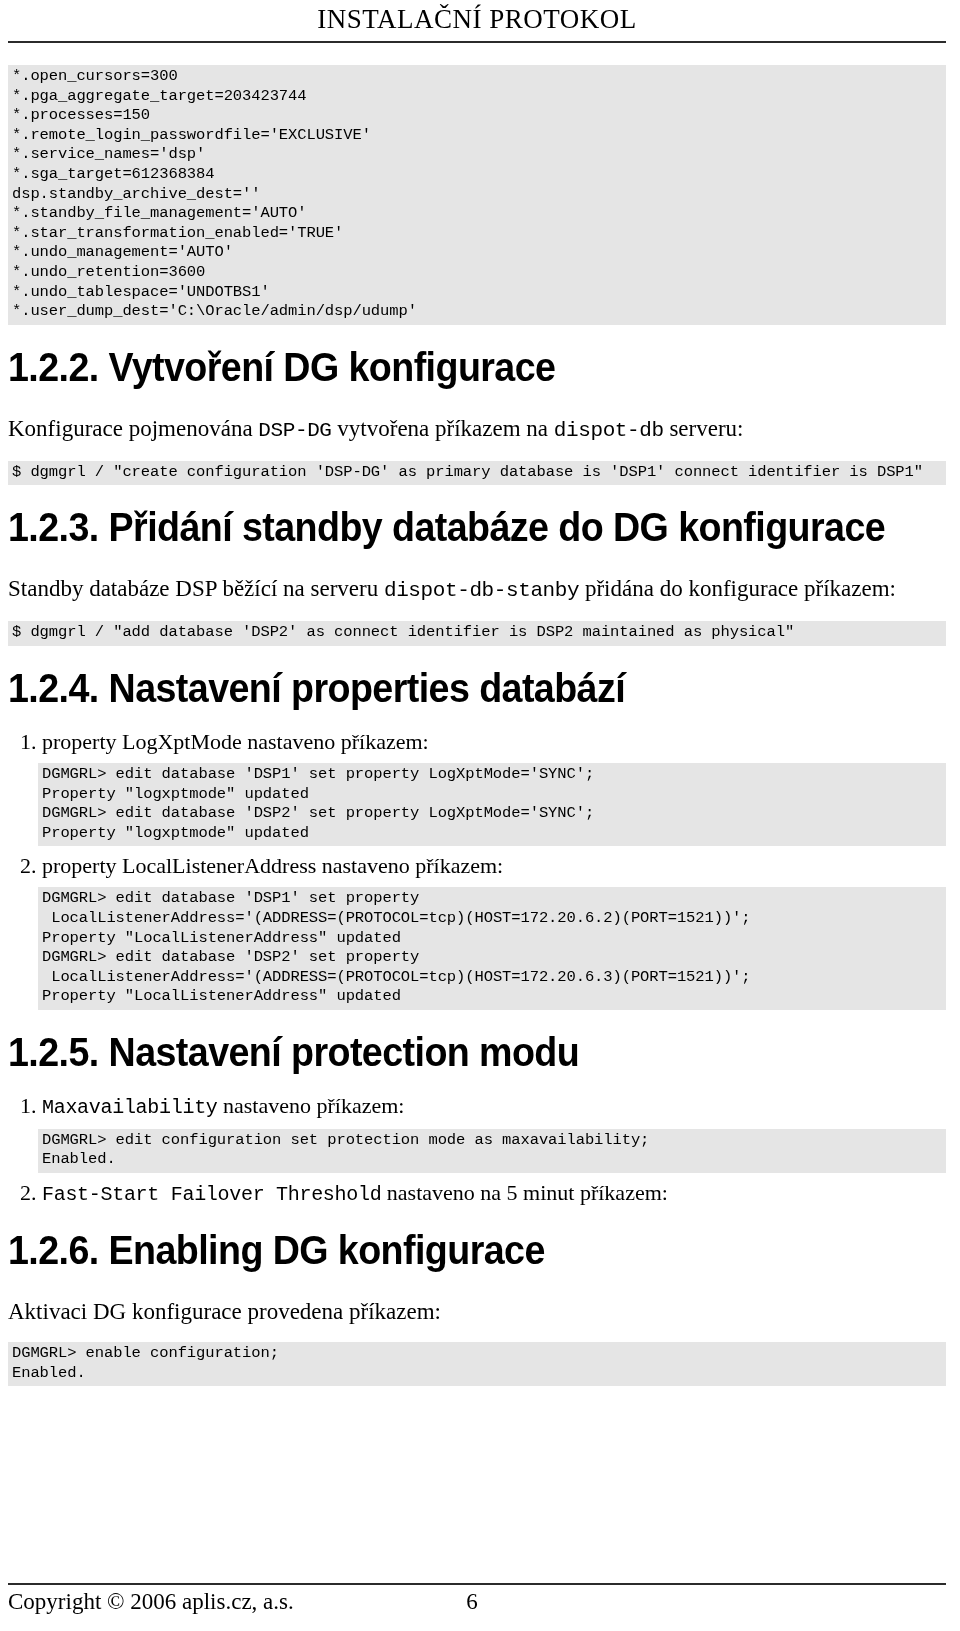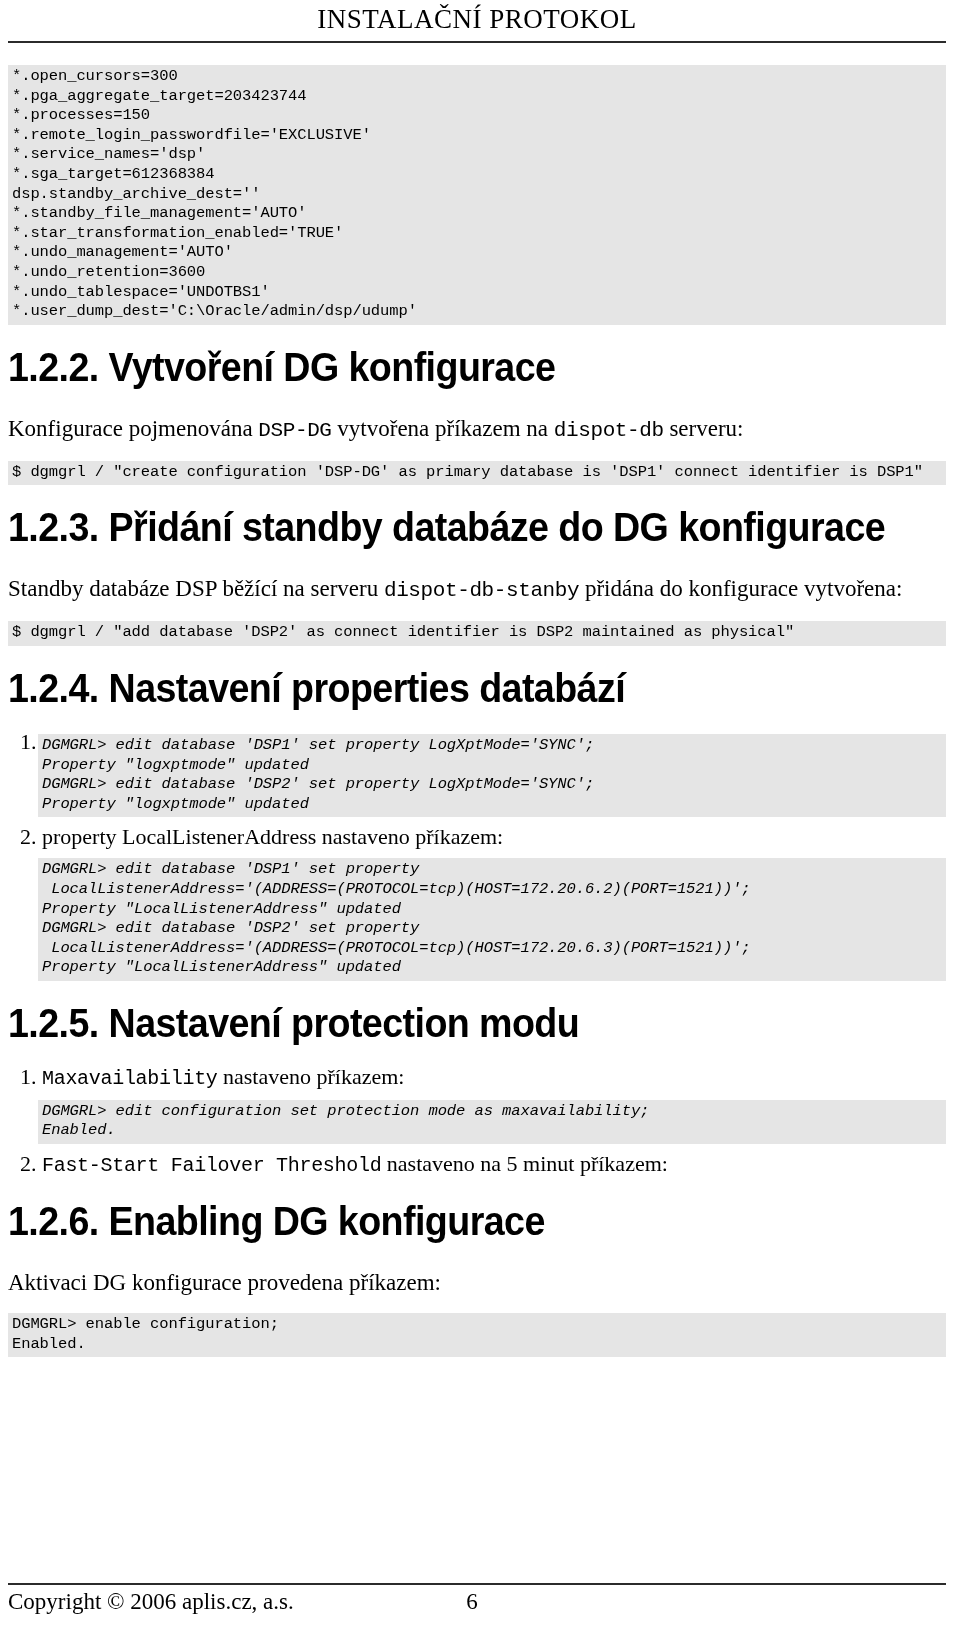--- a/index.html
+++ b/index.html
@@ -90,21 +90,20 @@
     margin-bottom: 8px;
   }
   ol.steps > li > .li-text .mono {
     font-family: "Liberation Mono", "DejaVu Sans Mono", monospace;
     font-size: 20px;
     letter-spacing: -0.3px;
   }
   ol.steps pre.code {
     margin-left: -4px;
     margin-bottom: 6px;
-    font-style: italic;
   }
   
   .footer {
     margin-top: auto;
     padding-bottom: 12px;
   }
   .footer-rule {
     border: 0;
     border-top: 2px solid #2b2b2b;
     margin: 0 0 2px 0;
@@ -159,29 +158,30 @@
 
     <p class="para">
       <span>Konfigurace pojmenována </span><span class="mono">DSP-DG</span><span> vytvořena příkazem na </span><span class="mono">dispot-db</span><span> serveru:</span>
     </p>
 
     <pre class="code">$ dgmgrl / "create configuration 'DSP-DG' as primary database is 'DSP1' connect identifier is DSP1"</pre>
 
     <h2 class="section">1.2.3. Přidání standby databáze do DG konfigurace</h2>
 
     <p class="para">
-      <span>Standby databáze DSP běžící na serveru </span><span class="mono">dispot-db-stanby</span><span> přidána do konfigurace vytvořena:</span>
+      <span>Standby databáze DSP běžící na serveru </span><span class="mono">dispot-db-stanby</span><span> přidána do konfigurace příkazem:</span>
     </p>
 
     <pre class="code">$ dgmgrl / "add database 'DSP2' as connect identifier is DSP2 maintained as physical"</pre>
 
     <h2 class="section">1.2.4. Nastavení properties databází</h2>
 
     <ol class="steps">
       <li>
+        <span class="li-text">property LogXptMode nastaveno příkazem:</span>
         <pre class="code">DGMGRL&gt; edit database 'DSP1' set property LogXptMode='SYNC';
 Property "logxptmode" updated
 DGMGRL&gt; edit database 'DSP2' set property LogXptMode='SYNC';
 Property "logxptmode" updated</pre>
       </li>
       <li>
         <span class="li-text">property LocalListenerAddress nastaveno příkazem:</span>
         <pre class="code">DGMGRL&gt; edit database 'DSP1' set property
  LocalListenerAddress='(ADDRESS=(PROTOCOL=tcp)(HOST=172.20.6.2)(PORT=1521))';
 Property "LocalListenerAddress" updated

